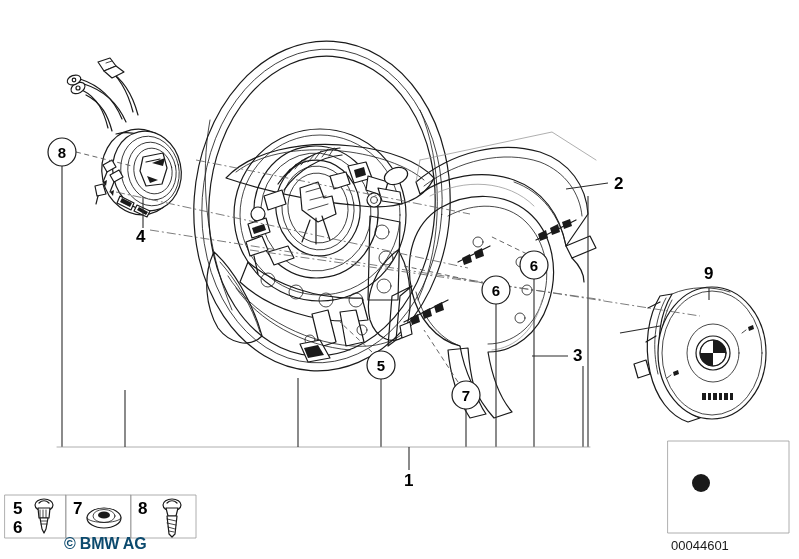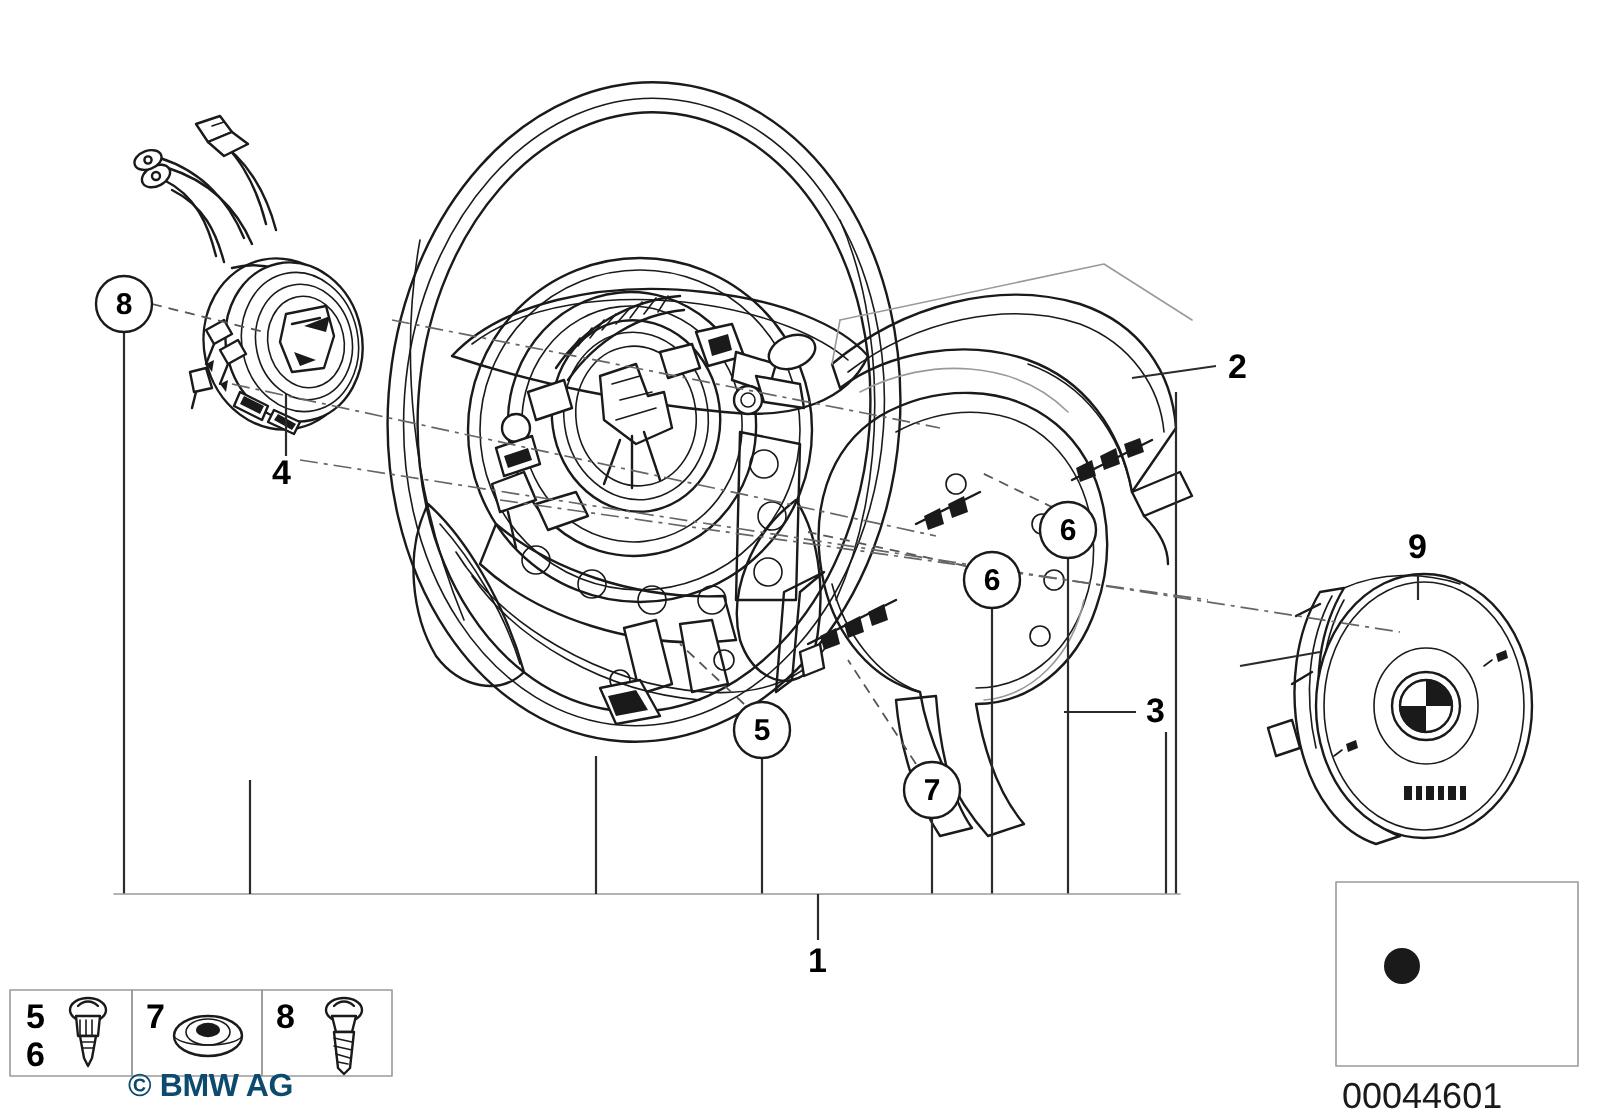--- a/index.html
+++ b/index.html
@@ -62,21 +62,21 @@
     letter-spacing: -0.2px;
     color: #0c4a6e;
     white-space: nowrap;
     margin-left: 44px;
   }
   .partno {
     position: absolute;
     left: 671px;
     top: 538px;
     font-family: "Liberation Sans", sans-serif;
-    font-size: 18px;
+    font-size: 13px;
     color: #1a1a1a;
     white-space: nowrap;
   }
 </style>
 </head>
 <body>
 
 <div id="page">
 
   <svg id="art" viewBox="0 0 799 559" xmlns="http://www.w3.org/2000/svg">

